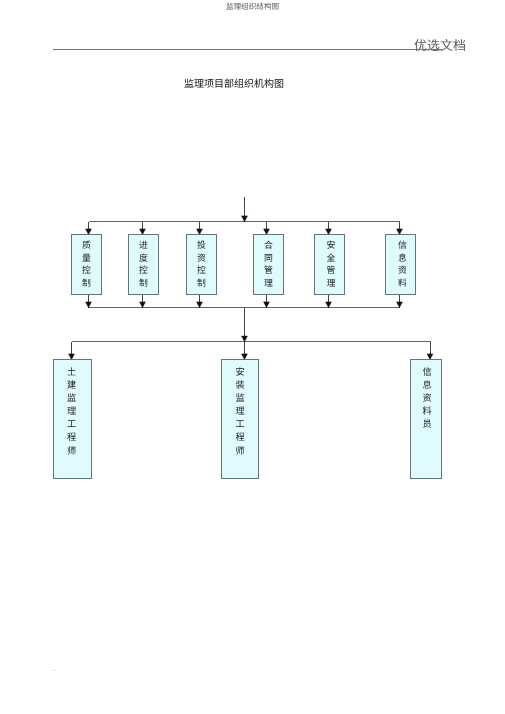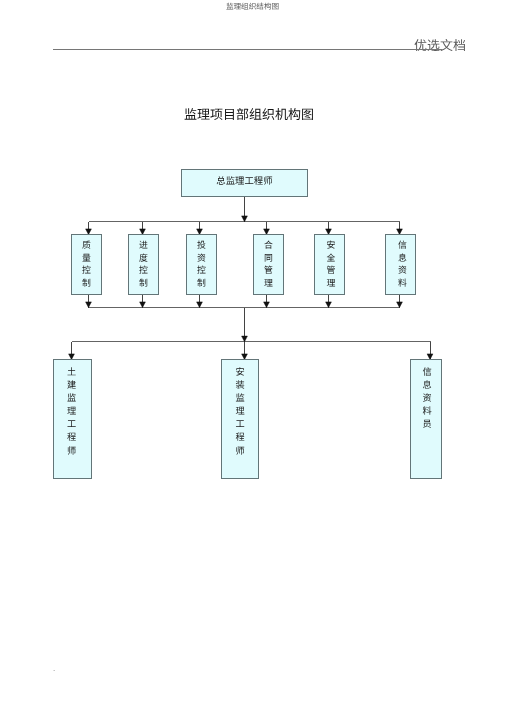--- a/index.html
+++ b/index.html
@@ -10,21 +10,21 @@
   }
   html,body{margin:0;padding:0;}
   body{width:505px;height:714px;background:#ffffff;overflow:hidden;
        font-family:"Liberation Serif",serif;-webkit-font-smoothing:antialiased;text-rendering:geometricPrecision;}
   .page{position:relative;width:505px;height:714px;background:#fff;}
 
   .doc-header{position:absolute;top:3px;left:0;width:505px;text-align:center;
               font-size:7.6px;color:var(--header-text);line-height:1;}
   .watermark{position:absolute;top:39px;left:414px;font-size:13px;color:var(--header-text);line-height:1;}
   .rule{position:absolute;top:49px;left:53px;width:389px;height:1px;background:var(--rule);}
-  .doc-title{position:absolute;top:108px;left:184px;font-size:13px;color:var(--title-text);line-height:1;}
+  .doc-title{position:absolute;top:80px;left:184px;font-size:10px;color:var(--title-text);line-height:1;}
   .footer-mark{position:absolute;top:664px;left:53px;font-size:8px;line-height:10px;color:#6f6f6f;font-family:"Liberation Sans",sans-serif;}
 
   .chart{position:absolute;left:0;top:0;width:505px;height:714px;}
   .node{position:absolute;box-sizing:border-box;background:var(--box-fill);border:1px solid var(--box-border);}
   .node-label-h{position:absolute;left:0;width:100%;text-align:center;font-size:9.4px;
                  color:var(--label-text);line-height:1;}
   .node-label-v{position:absolute;left:0;width:100%;text-align:center;font-size:8.9px;
                  color:var(--label-text);line-height:12.6px;}
   .node-label-v span{display:block;}
   .node-label-v.wide{font-size:9.2px;line-height:13.1px;}
@@ -78,23 +78,20 @@
       <polygon points="266.5,307.5 263.6,301.9 269.4,301.9"></polygon>
       <polygon points="328.5,307.5 325.6,301.9 331.4,301.9"></polygon>
       <polygon points="399.5,307.5 396.6,301.9 402.4,301.9"></polygon>
       <polygon points="244.5,341.7 241.6,336.1 247.4,336.1"></polygon>
       <polygon points="71.5,359.5 68.6,353.9 74.4,353.9"></polygon>
       <polygon points="244.5,359.5 241.6,353.9 247.4,353.9"></polygon>
       <polygon points="430.0,359.5 427.1,353.9 432.9,353.9"></polygon>
     </g>
   </svg>
 
-  <div class="node" style="left:181px;top:169px;width:127px;height:28px;">
-    <div class="node-label-h" style="top:8px;">总监理工程师</div>
-  </div>
 
   <div class="node" style="left:71px;top:234px;width:31px;height:61px;">
     <div class="node-label-v" style="top:4px;">
         <span>质</span>
         <span>量</span>
         <span>控</span>
         <span>制</span>
       </div>
   </div>
   <div class="node" style="left:128px;top:234px;width:31px;height:61px;">

